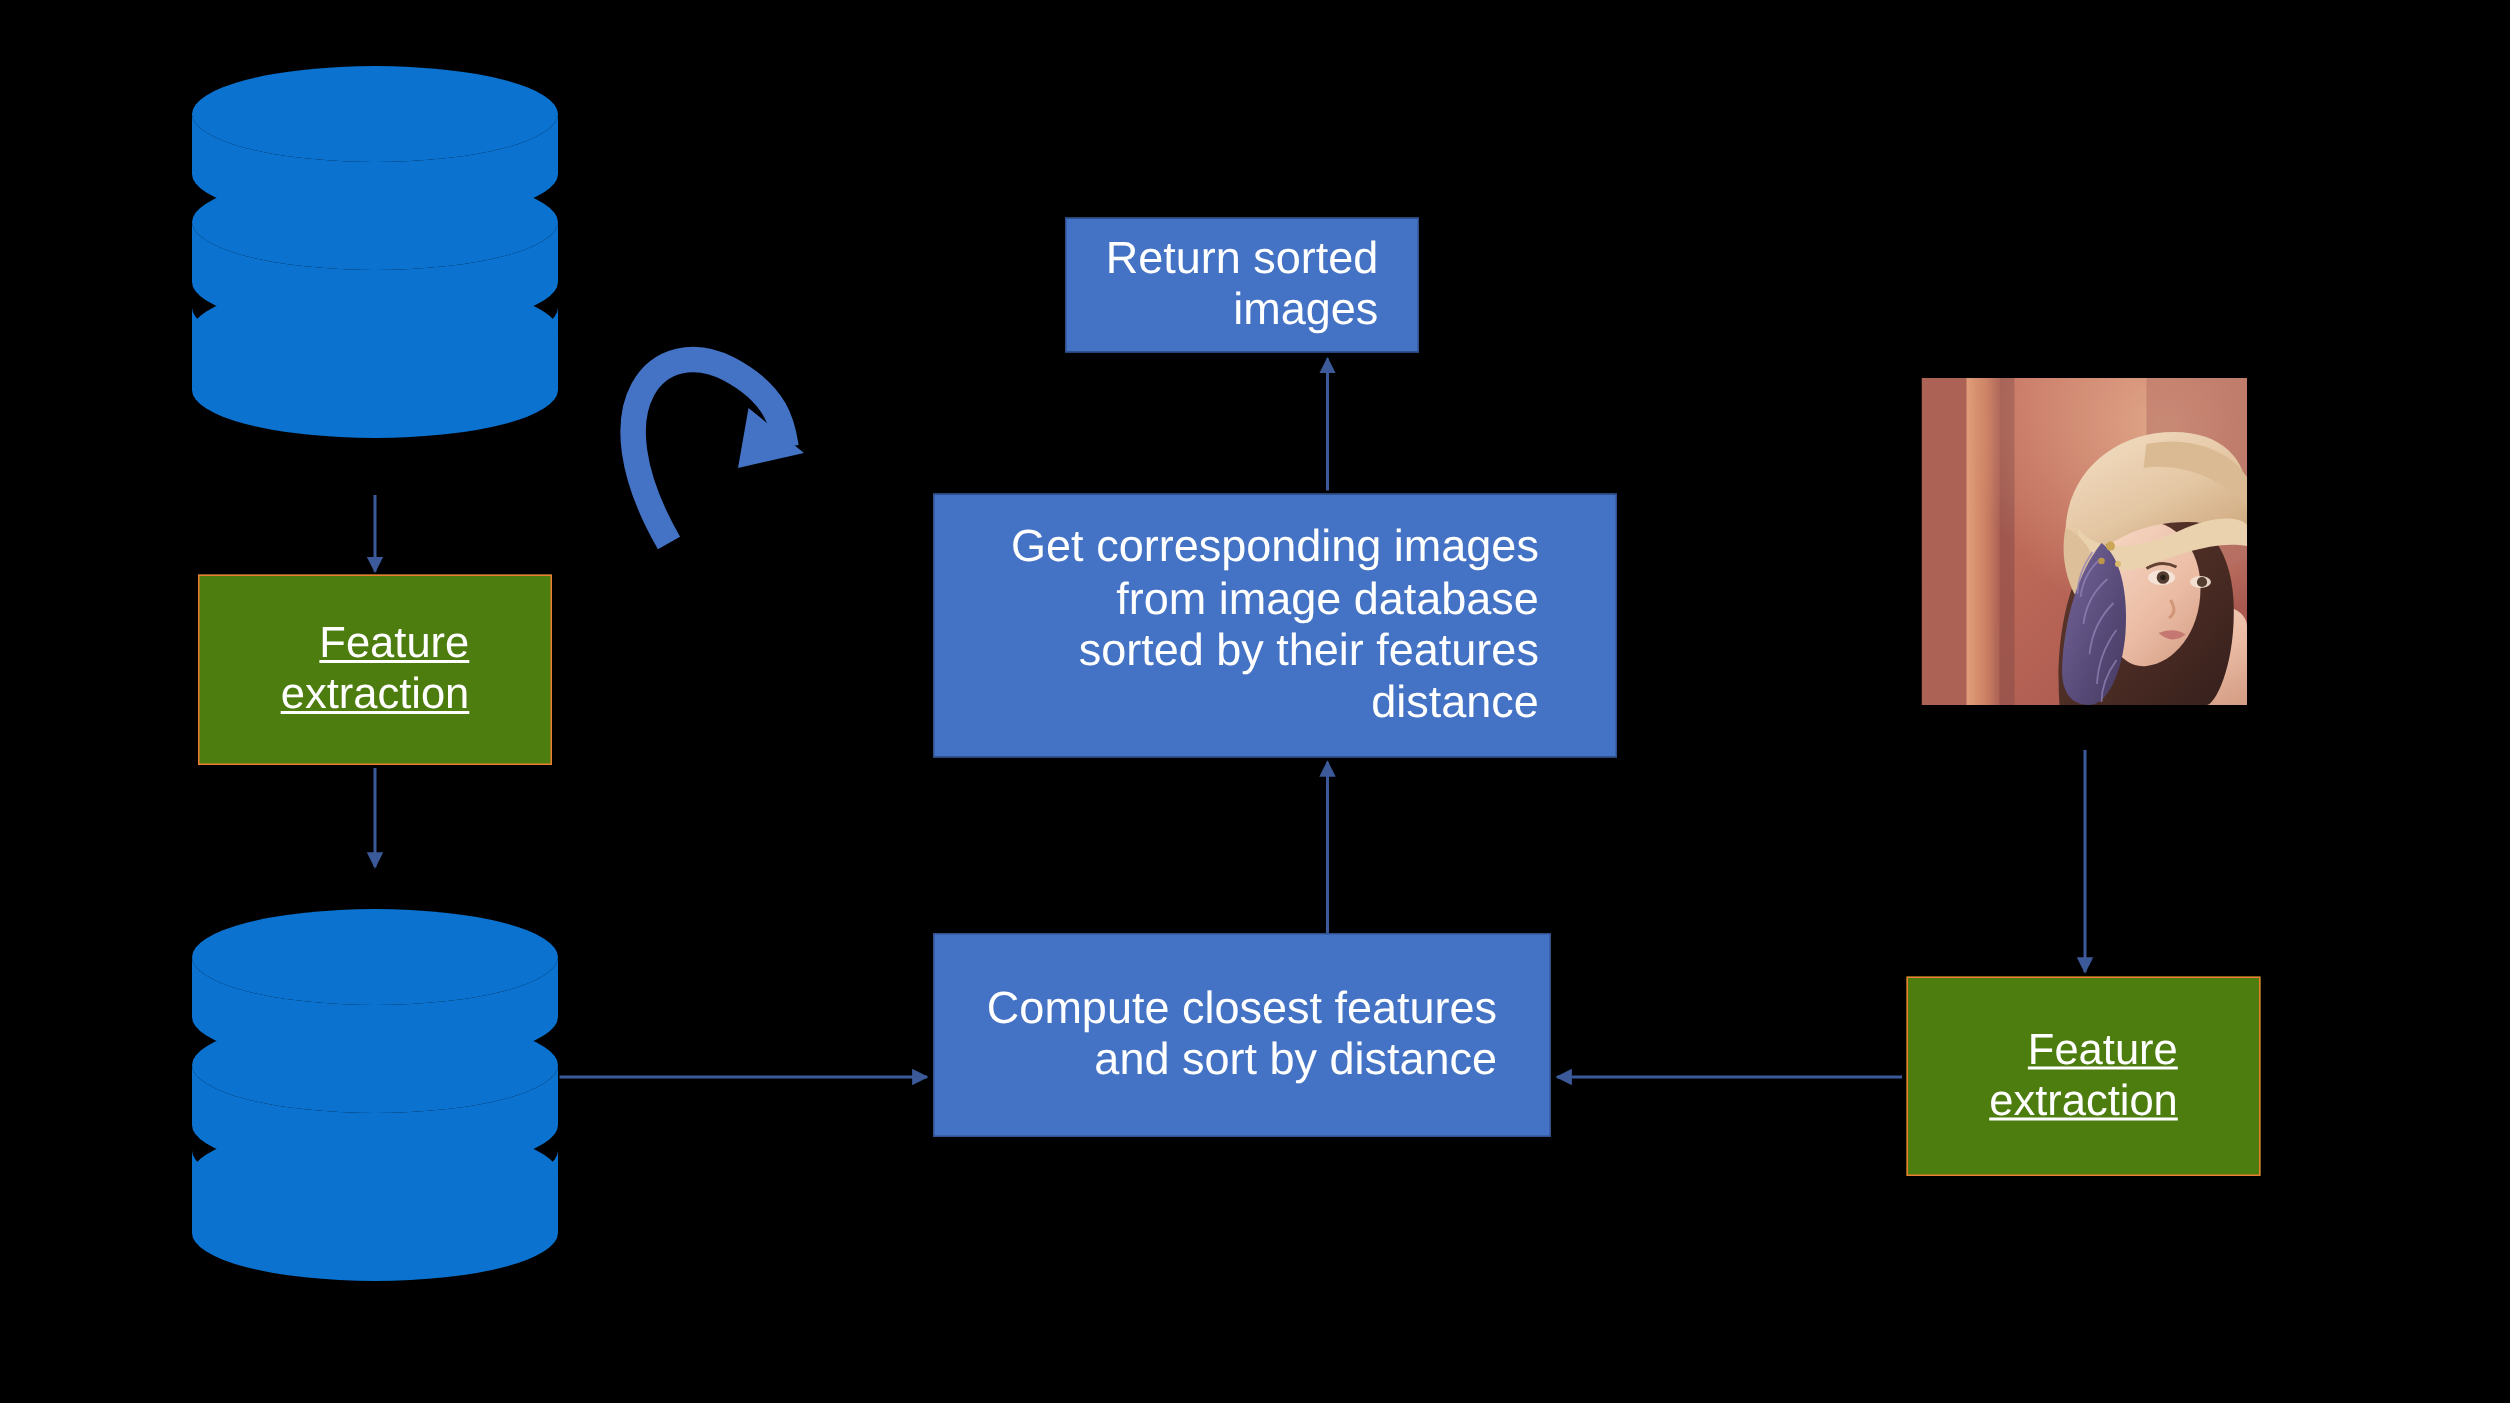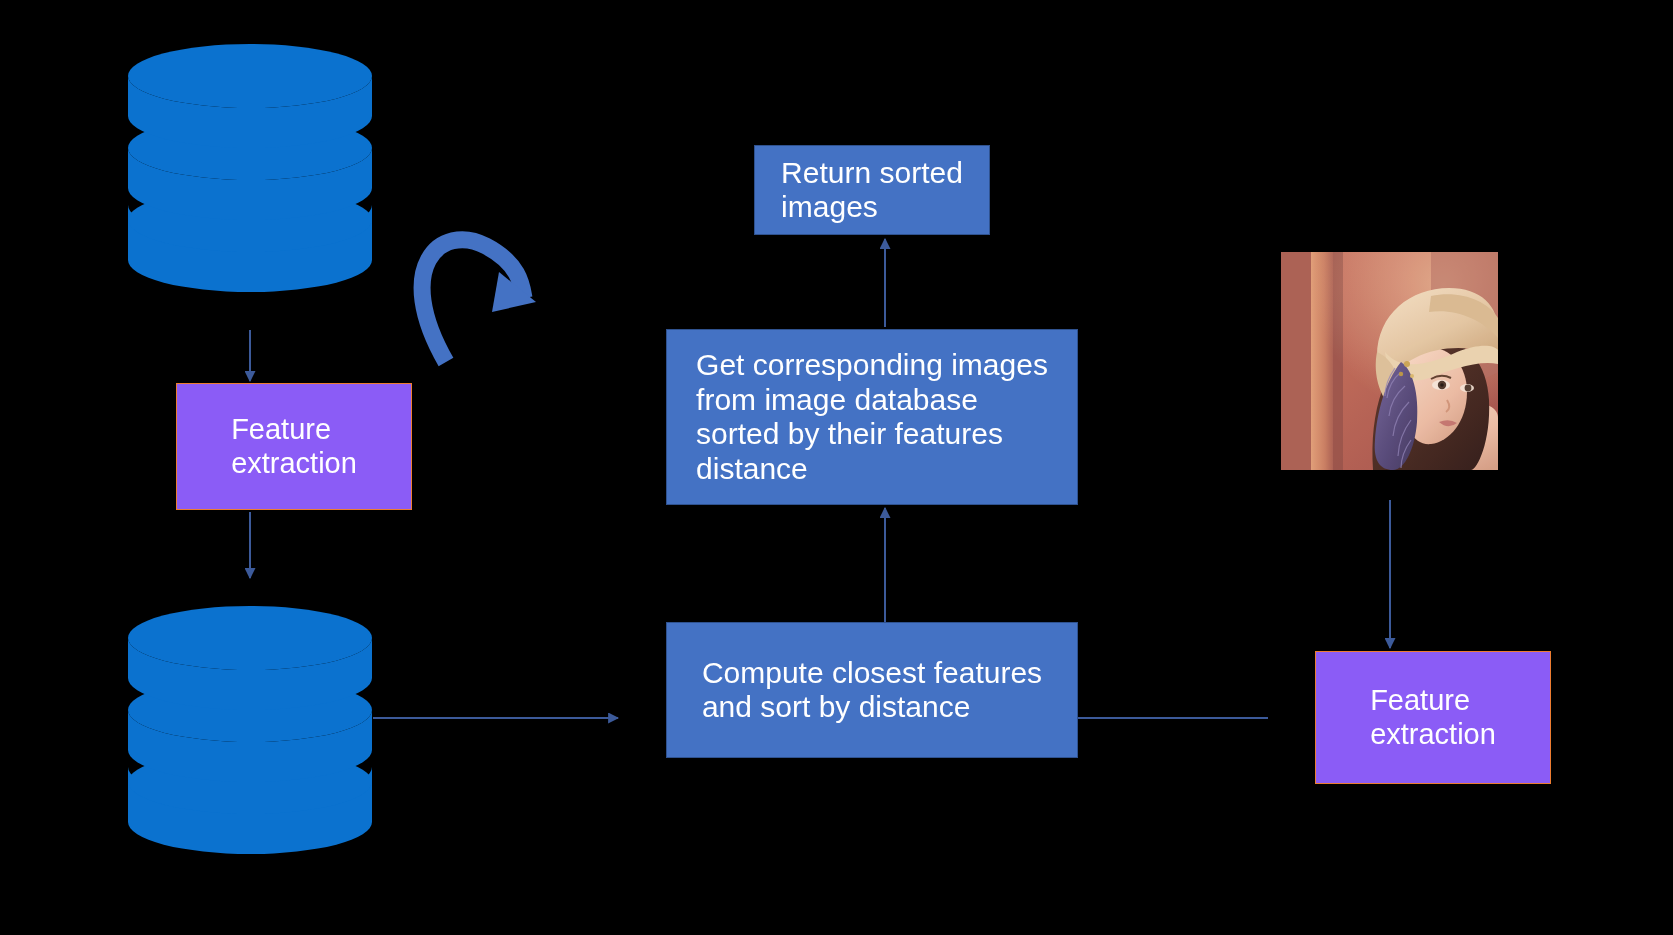--- a/index.html
+++ b/index.html
@@ -21,34 +21,34 @@
 
   
   .abs { position: absolute; }
 
   
   .proc-box {
     position: absolute;
     display: flex;
     align-items: center;
     justify-content: center;
-    text-align: left;
+    text-align: right;
     color: #ffffff;
     box-sizing: border-box;
     line-height: 1.15;
     white-space: pre-line;
-    margin-left: 44px;
   }
   .proc-box.blue {
     background: #4472c4;
     border: 1px solid #2f528f;
   }
   .proc-box.orange {
-    background: #8b5cf6;
+    background: #4d7c0f;
     border: 1px solid #ed7d31;
+    text-decoration: underline;
   }
 
   
   svg.layer {
     position: absolute;
     left: 0; top: 0;
     width: 1673px;
     height: 935px;
     pointer-events: none;
   }
@@ -203,21 +203,21 @@
       <circle cx="120" cy="122" r="2.2" fill="#b8913f"></circle>
       <circle cx="131" cy="124" r="2" fill="#d9b567"></circle>
 
       <rect x="0" y="0" width="217" height="218" fill="#ffffff" opacity="0.05"></rect>
     </svg>
   </div>
 
   <div class="proc-box orange" style="left:132px; top:383px; width:236px; height:127px; font-size:29px;">Feature
 extraction</div>
 
-  <div class="proc-box blue" style="left:622px; top:329px; width:412px; height:176px; font-size:30px;">Get corresponding images
+  <div class="proc-box blue" style="left:622px; top:329px; width:456px; height:176px; font-size:30px;">Get corresponding images
 from image database
 sorted by their features
 distance</div>
 
   <div class="proc-box blue" style="left:710px; top:145px; width:236px; height:90px; font-size:30px;">Return sorted
 images</div>
 
   <div class="proc-box blue" style="left:622px; top:622px; width:412px; height:136px; font-size:30px;">Compute closest features
 and sort by distance</div>
 

